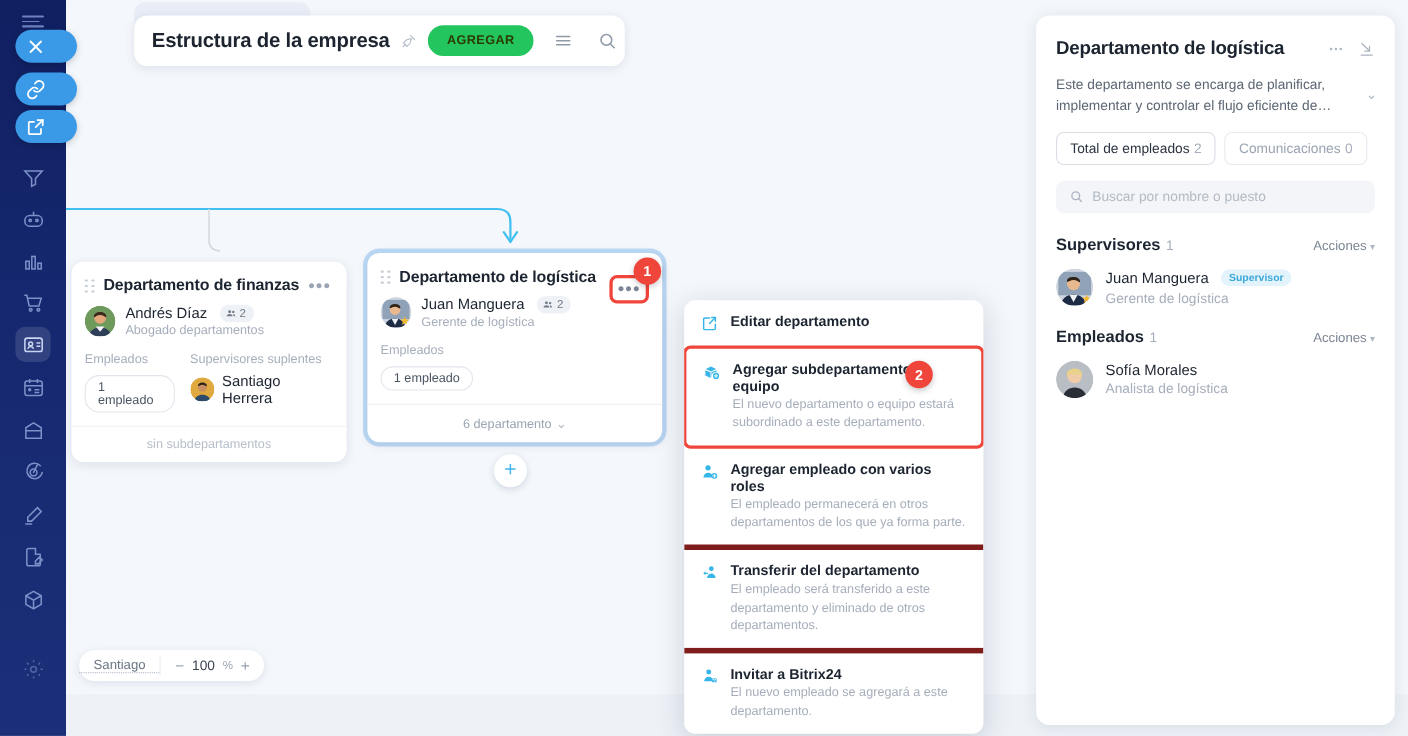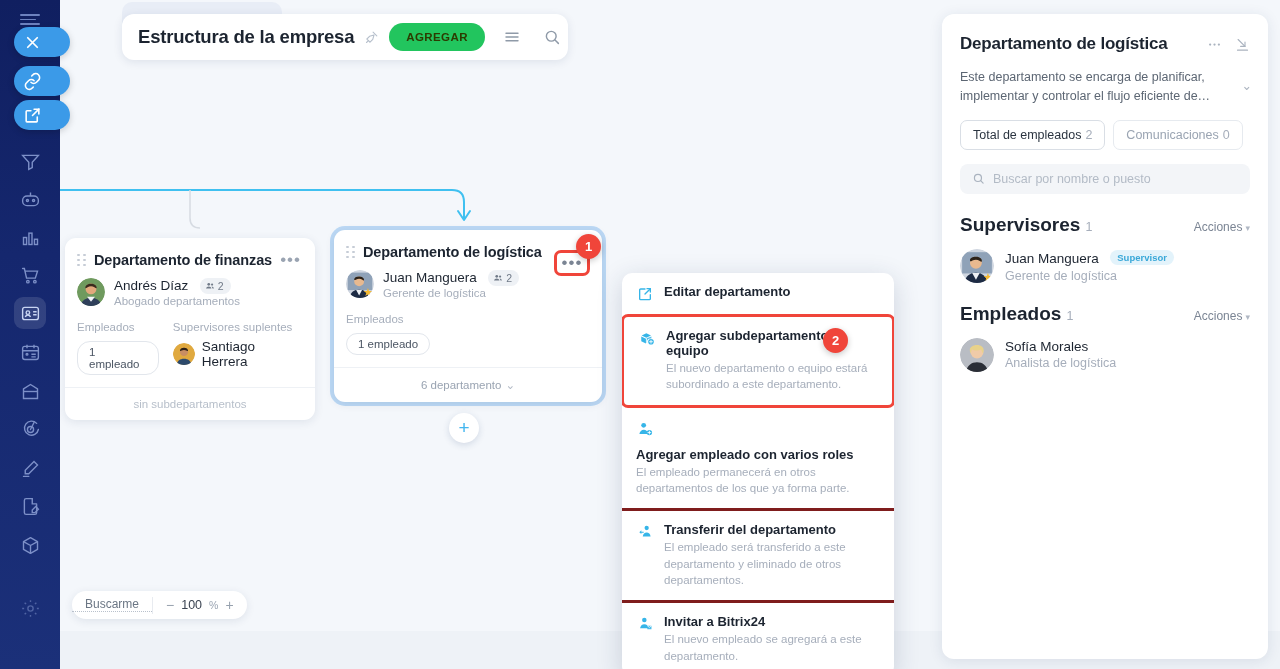--- a/index.html
+++ b/index.html
@@ -129,30 +129,30 @@
   }
 
   
   .ctx {
     position: absolute; left: 562px; top: 273px; width: 272px;
     background: #fff; border-radius: 10px;
     box-shadow: 0 6px 26px rgba(25,45,85,.18);
     z-index: 20; overflow: hidden;
   }
   .ctx-item { display: flex; gap: 10px; padding: 11px 14px 12px 14px; cursor: pointer; position: relative;}
-  .ctx-item + .ctx-item { border-top: 3px solid #7f1d1d; }
+  .ctx-item + .ctx-item { border-top: 5px solid #7f1d1d; }
   .ctx-ico { width: 18px; flex: none; display:flex; justify-content:center; padding-top:2px; color: #36b5e8; }
   .ctx-ico svg { width: 16px; height: 16px; }
   .ctx-title { font-size: 13px; font-weight: 700; color: #1c2430; }
   .ctx-desc { font-size: 11.5px; color: #a6aebb; line-height: 1.42; margin-top: 2px; }
   .ctx-item.hl {
     border: 3px solid #f0453a; border-radius: 7px; margin: 0 -1px;
     background: #fff; z-index: 3;
   }
-  .ctx-item.hl + .ctx-item { border-top: none; flex-direction: column; }
+  .ctx-item.hl + .ctx-item { border-top: none; }
 
   
   .marker {
     position: absolute; width: 25px; height: 25px; border-radius: 50%;
     background: #f0453a; color: #fff; font-size: 13px; font-weight: 700;
     display: flex; align-items: center; justify-content: center;
     box-shadow: 0 2px 6px rgba(0,0,0,.22); z-index: 25;
   }
   .dots-ring {
     position: absolute; border: 3px solid #f0453a; border-radius: 7px; z-index: 22;
@@ -200,21 +200,21 @@
     margin-top: 14px; background: #f3f5f8; border-radius: 8px; height: 30px;
     display: flex; align-items: center; gap: 8px; padding: 0 12px;
   }
   .rp-search svg { width: 13px; height: 13px; color: #aab3bf; flex:none; }
   .rp-search input {
     border: none; background: transparent; outline: none; flex: 1;
     font-size: 12.5px; color: #3b4452; font-family: "Liberation Sans", sans-serif;
   }
   .rp-search input::placeholder { color: #b3bbc6; }
   .rp-sect { display: flex; align-items: baseline; margin-top: 20px; }
-  .rp-sect-title { font-size: 19px; font-weight: 700; color: #1c2430; }
+  .rp-sect-title { font-size: 15px; font-weight: 700; color: #1c2430; }
   .rp-sect-num { font-size: 12.5px; color: #a6aebb; margin-left: 5px; flex: 1; }
   .rp-actions { font-size: 12px; color: #7b8594; cursor: pointer; }
   .rp-actions .cv { color: #b0b8c4; margin-left: 3px; font-size:9px;}
   .rp-person { display: flex; align-items: center; gap: 11px; margin-top: 13px; }
   .rp-person .avatar { width: 34px; height: 34px; }
   .rp-person .avatar svg { width: 34px; height: 34px; }
   .rp-pname { font-size: 13.5px; color: #1c2430; }
   .rp-prole { font-size: 12.5px; color: #a6aebb; margin-top: 2px; }
   .sup-badge {
     display: inline-block; background: #e3f3fb; color: #3aa8d8;
@@ -567,21 +567,21 @@
           <div class="ctx-title">Invitar a Bitrix24</div>
           <div class="ctx-desc">El nuevo empleado se agregará a este departamento.</div>
         </div>
       </div>
 
     </div>
 
     <div class="marker" style="left:763px; top:328px;">2</div>
 
     <div class="bottom-bar">
-      <div class="bb-left">Buscarme</div>
+      <div class="bb-left">Santiago</div>
       <div class="bb-sep"></div>
       <div class="bb-zoom">
         <span class="sgn">−</span>
         <span class="val">100</span>
         <span class="pct">%</span>
         <span class="sgn">+</span>
       </div>
     </div>
   </div>
 

